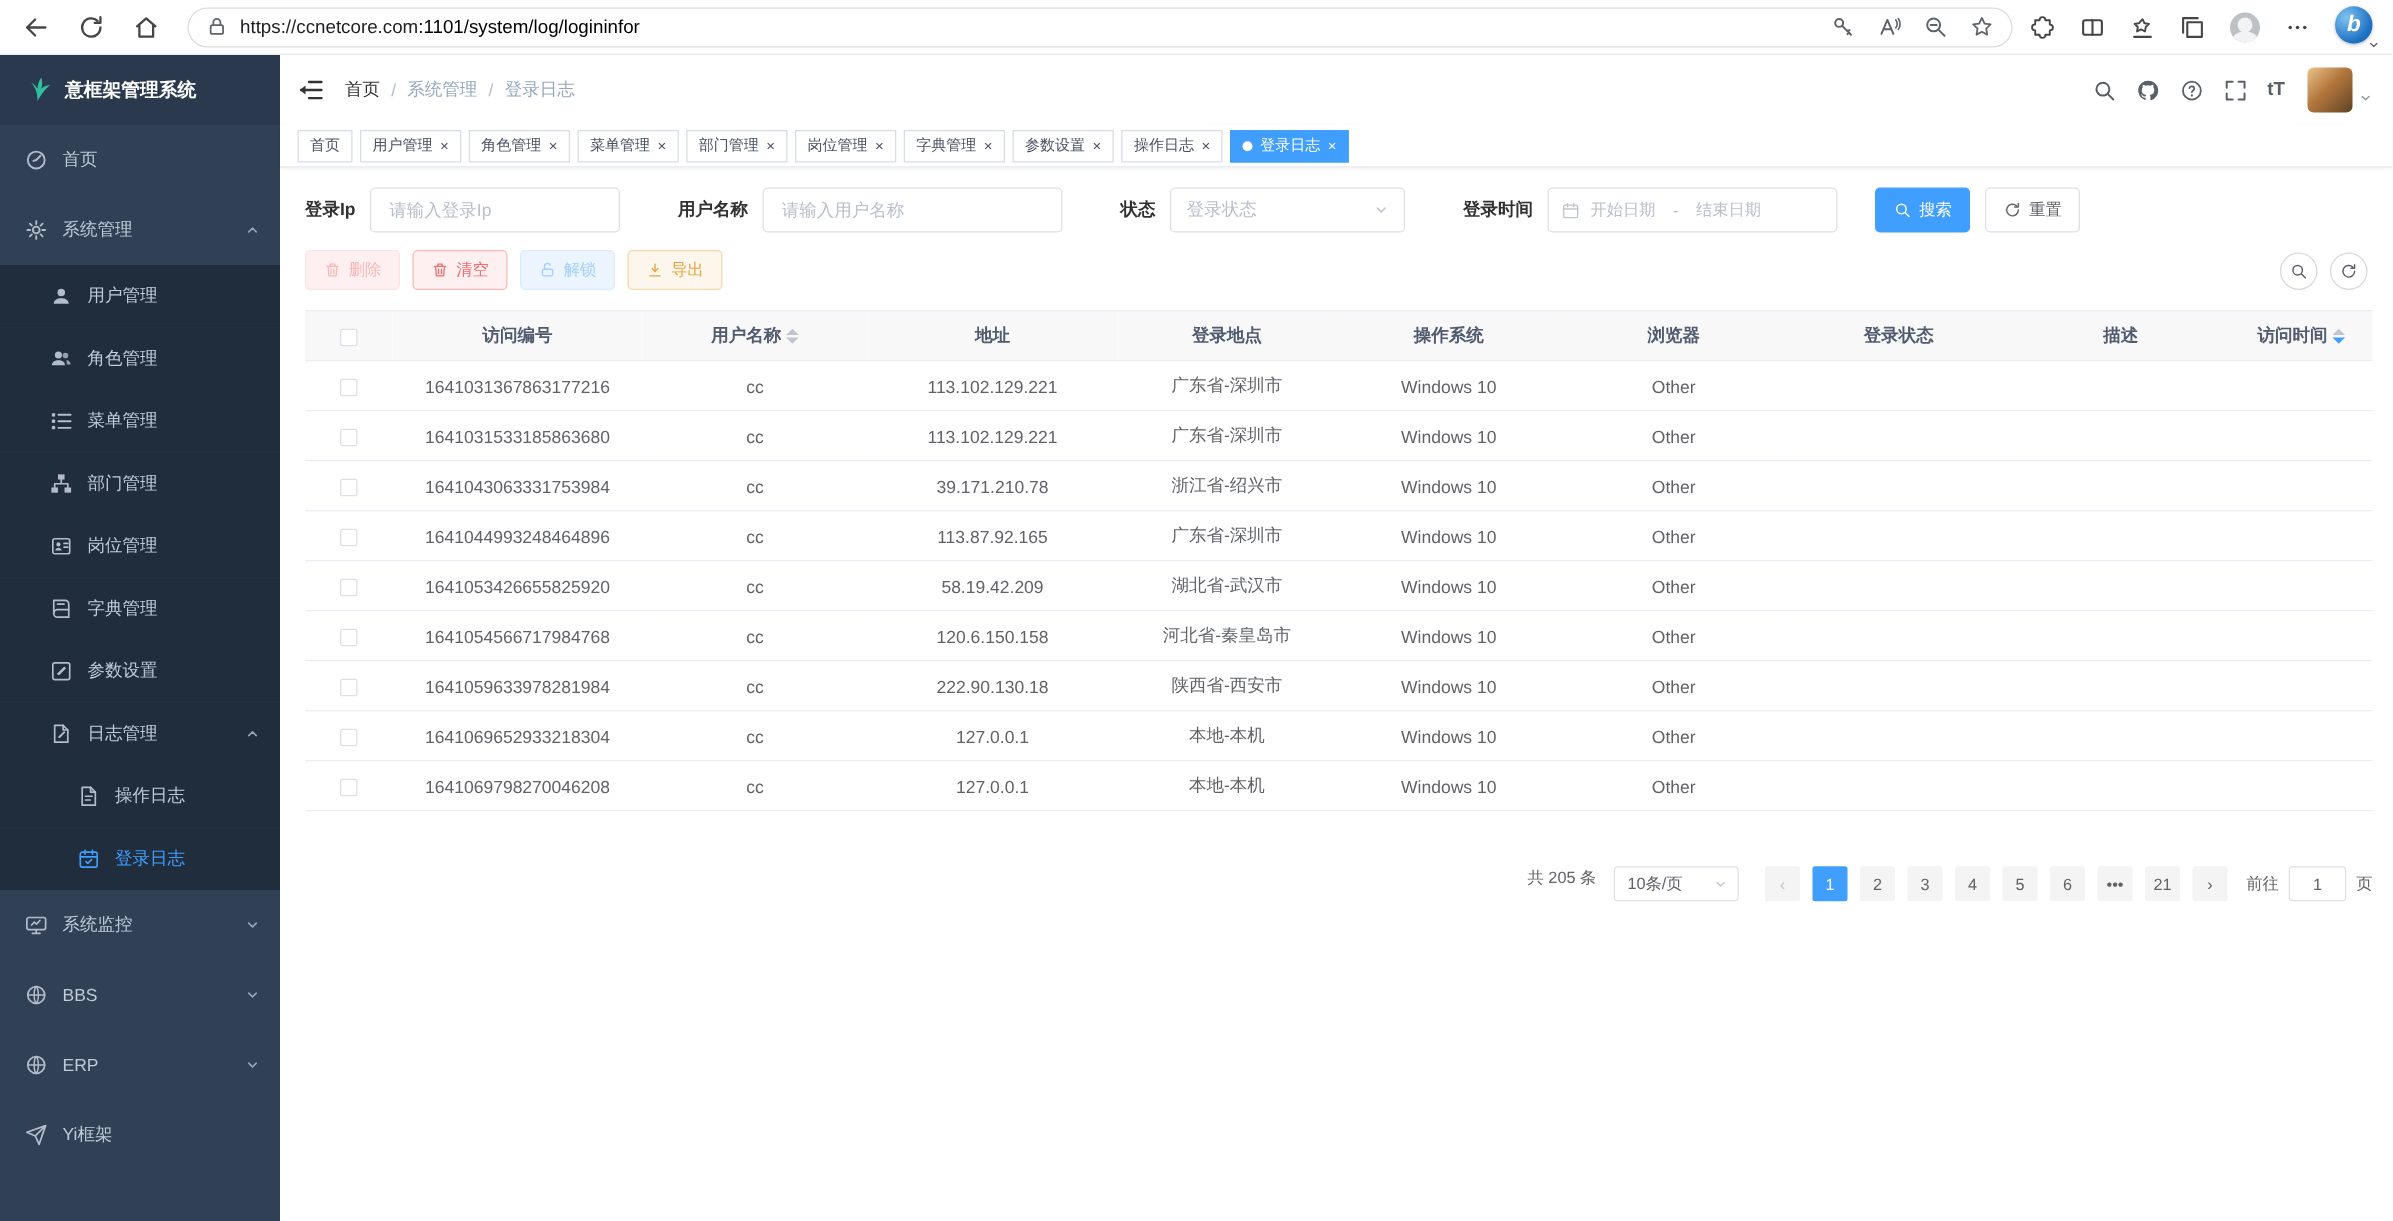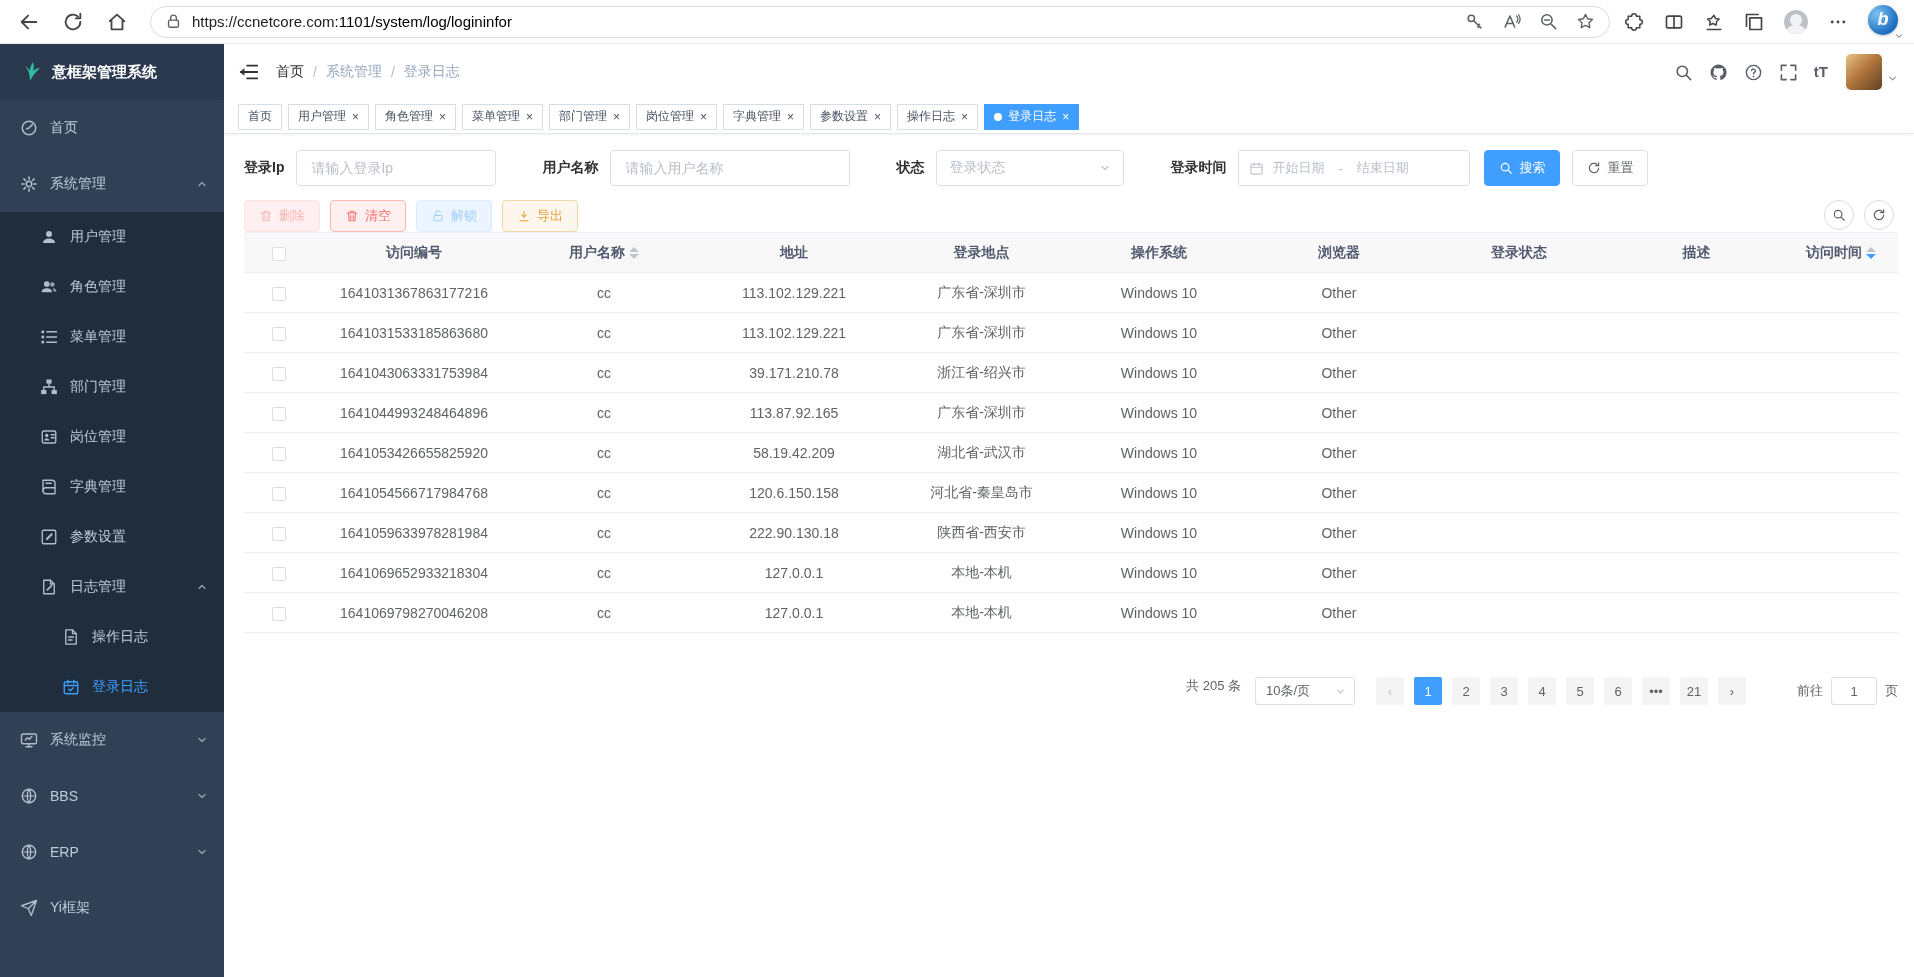--- a/index.html
+++ b/index.html
@@ -91,31 +91,31 @@
   .fdate { width:232px; height:36px; border:1px solid #dcdfe6; border-radius:4px; display:flex; align-items:center; padding:0 10px; background:#fff; font-size:13px; color:#b8bfc9; cursor:pointer; }
   .fdate .cal { width:15px; height:15px; color:#c0c4cc; margin-right:8px; flex:none; }
   .fdate .dsep { margin:0 14px; color:#b8bfc9; }
   .btn { height:32px; border-radius:4px; border:1px solid transparent; font-size:13px; display:inline-flex; align-items:center; padding:0 14px; cursor:pointer; white-space:nowrap;
     font-family:"Liberation Sans","DejaVu Sans",sans-serif; background:#fff; }
   .btn .bic { width:14px; height:14px; margin-right:6px; }
   .btn-search { background:#409EFF; border-color:#409EFF; color:#fff; height:36px; margin-left:2px; }
   .btn-reset { border-color:#dcdfe6; color:#606266; height:36px; margin-left:12px; }
 
   
-  .toolbar { display:flex; align-items:flex-start; margin-top:14px; }
+  .toolbar { display:flex; align-items:flex-end; margin-top:14px; }
   .btn-del    { color:#fab6b6; background:#fef0f0; border-color:#fde2e2; }
   .btn-clear  { color:#f56c6c; background:#fef0f0; border-color:#f9b7b7; margin-left:10px; }
   .btn-unlock { color:#a0cfff; background:#ecf5ff; border-color:#d9ecff; margin-left:10px; }
   .btn-export { color:#e6a23c; background:#fdf6ec; border-color:#f0d8a8; margin-left:10px; }
   .toolbar-right { margin-left:auto; display:flex; align-items:center; padding-right:4px; }
   .circle-btn { width:30px; height:30px; border-radius:50%; border:1px solid #d9d9d9; background:#fff; display:flex; align-items:center; justify-content:center; margin-left:10px; cursor:pointer; color:#5a5e66; }
   .circle-btn .bic { width:14px; height:14px; }
 
   
-  .tbl { width:100%; border-collapse:collapse; table-layout:fixed; margin-top:0; }
+  .tbl { width:100%; border-collapse:collapse; table-layout:fixed; margin-top:16px; }
   .tbl th, .tbl td { border-bottom:1px solid #ebeef5; height:40px; text-align:center; font-size:14px; overflow:hidden; white-space:nowrap; text-overflow:ellipsis; }
   .tbl thead th { background:#f8f8f9; color:#515a6e; font-weight:bold; border-top:1px solid #ebeef5; }
   .tbl td { color:#606266; }
   .cb { width:14px; height:14px; border:1px solid #dcdfe6; border-radius:2px; background:#fff; display:inline-block; vertical-align:middle; cursor:pointer; }
   .sort { display:none; vertical-align:middle; margin-left:4px; }
   th.sort-both .sort, th.sort-desc .sort { display:inline-flex; flex-direction:column; row-gap:2px; }
   .sort i { display:block; width:0; height:0; border-left:5px solid transparent; border-right:5px solid transparent; }
   .sort .up { border-bottom:5px solid #c0c4cc; }
   .sort .down { border-top:5px solid #c0c4cc; }
   th.sort-desc .sort .down { border-top-color:#409EFF; }
@@ -123,21 +123,21 @@
   
   .pag { display:flex; align-items:flex-start; justify-content:flex-end; margin-top:44px; font-size:13px; color:#606266; }
   .pag-total { margin-right:14px; }
   .pag-size { width:100px; height:28px; border:1px solid #dcdfe6; border-radius:3px; display:flex; align-items:center; padding:0 8px 0 10px; margin-right:16px; cursor:pointer; background:#fff; }
   .pag-size .sel-caret { margin-left:auto; width:11px; height:11px; color:#c0c4cc; }
   .pager { display:flex; align-items:center; }
   .pg { min-width:28px; height:28px; border-radius:2px; background:#f4f4f5; color:#606266; display:inline-flex; align-items:center; justify-content:center; margin:0 5px; font-size:13px; cursor:pointer; padding:0 4px; }
   .pg.active { background:#409EFF; color:#fff; }
   .pg.dim { color:#c0c4cc; }
   .goto { display:flex; align-items:center; margin-left:10px; }
-  .goto-label { margin-right:8px;margin-left:36px; }
+  .goto-label { margin-right:8px; }
   .goto-input { width:46px; height:28px; border:1px solid #dcdfe6; border-radius:3px; text-align:center; font-size:13px; color:#606266; outline:none;
     font-family:"Liberation Sans","DejaVu Sans",sans-serif; }
   .goto-unit { margin-left:8px; }
 </style>
 </head>
 <body>
 
 <svg width="0" height="0" style="position:absolute">
   <defs>
     <symbol id="s-back" viewBox="0 0 24 24">
@@ -707,21 +707,21 @@
           <span class="flabel">状态</span>
           <span class="fselect">
             <span>登录状态</span>
             <span class="sel-caret">
                 <svg class="ic">
                   <use href="#s-caret"></use>
                 </svg>
               </span>
           </span>
         </span>
-        <span class="fgroup" style="margin-right:12px">
+        <span class="fgroup" style="margin-right:28px">
           <span class="flabel">登录时间</span>
           <span class="fdate">
             <span class="cal">
                 <svg class="ic">
                   <use href="#s-calendar"></use>
                 </svg>
               </span>
             <span>开始日期</span>
             <span class="dsep">-</span>
             <span>结束日期</span>

